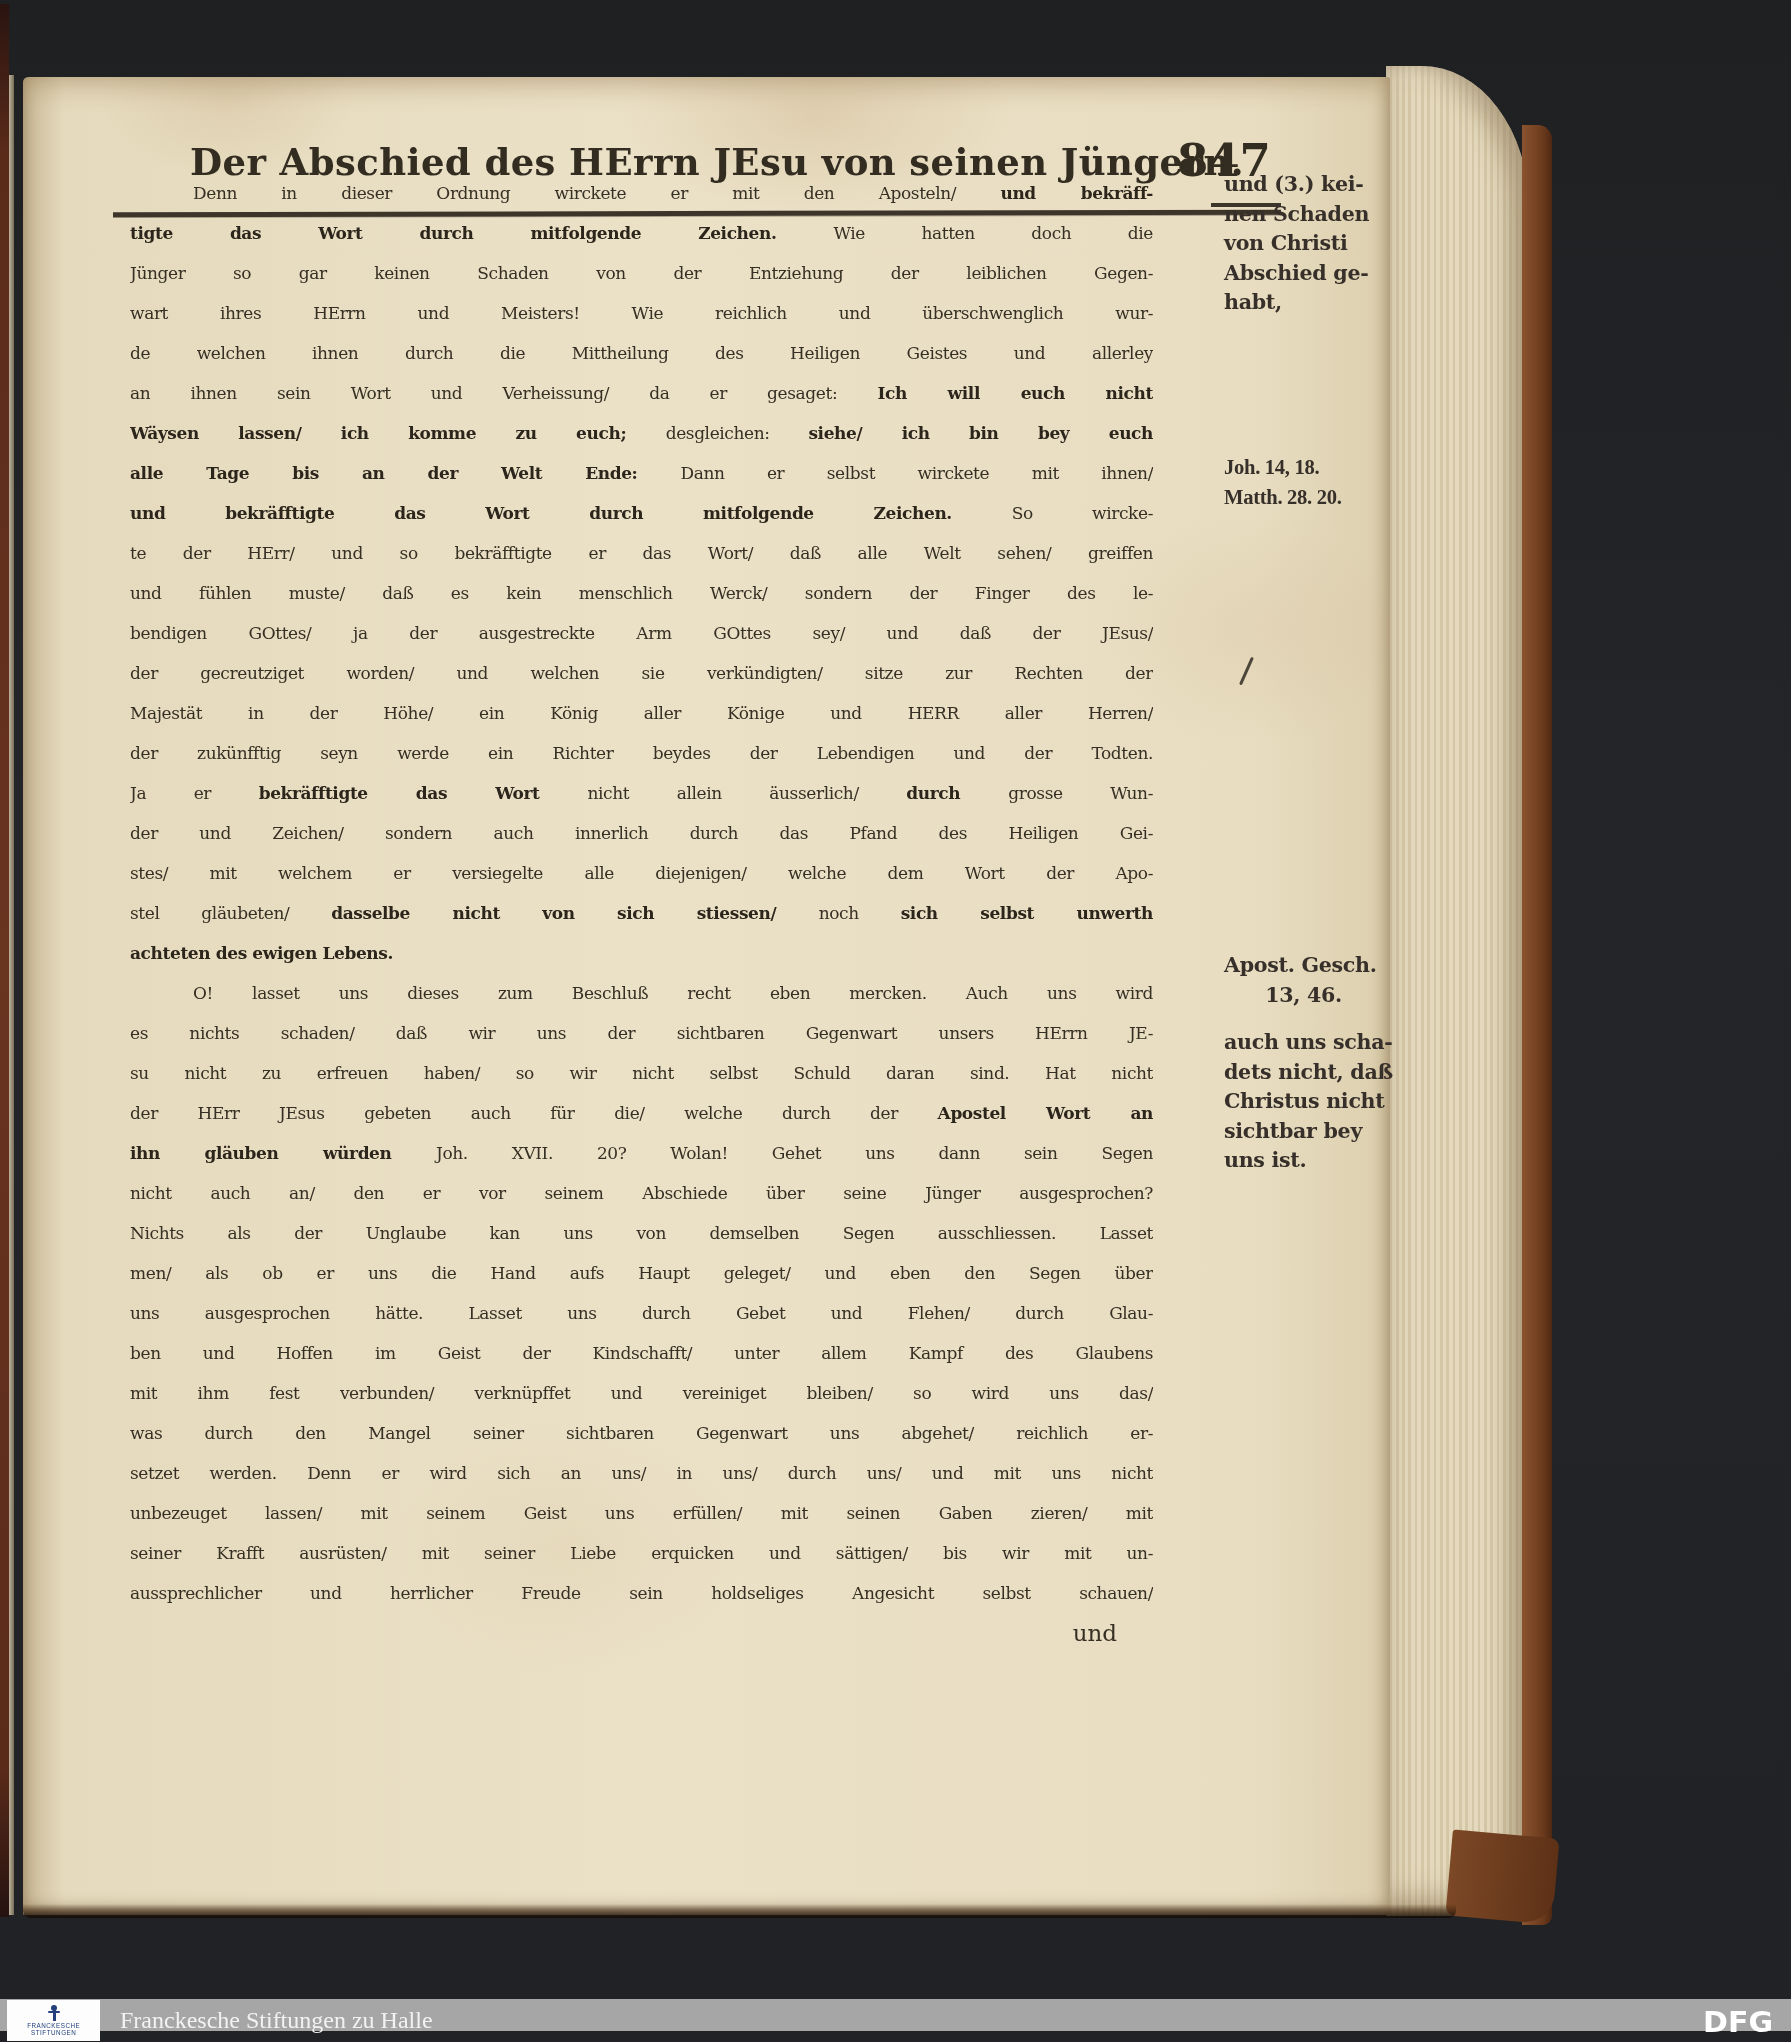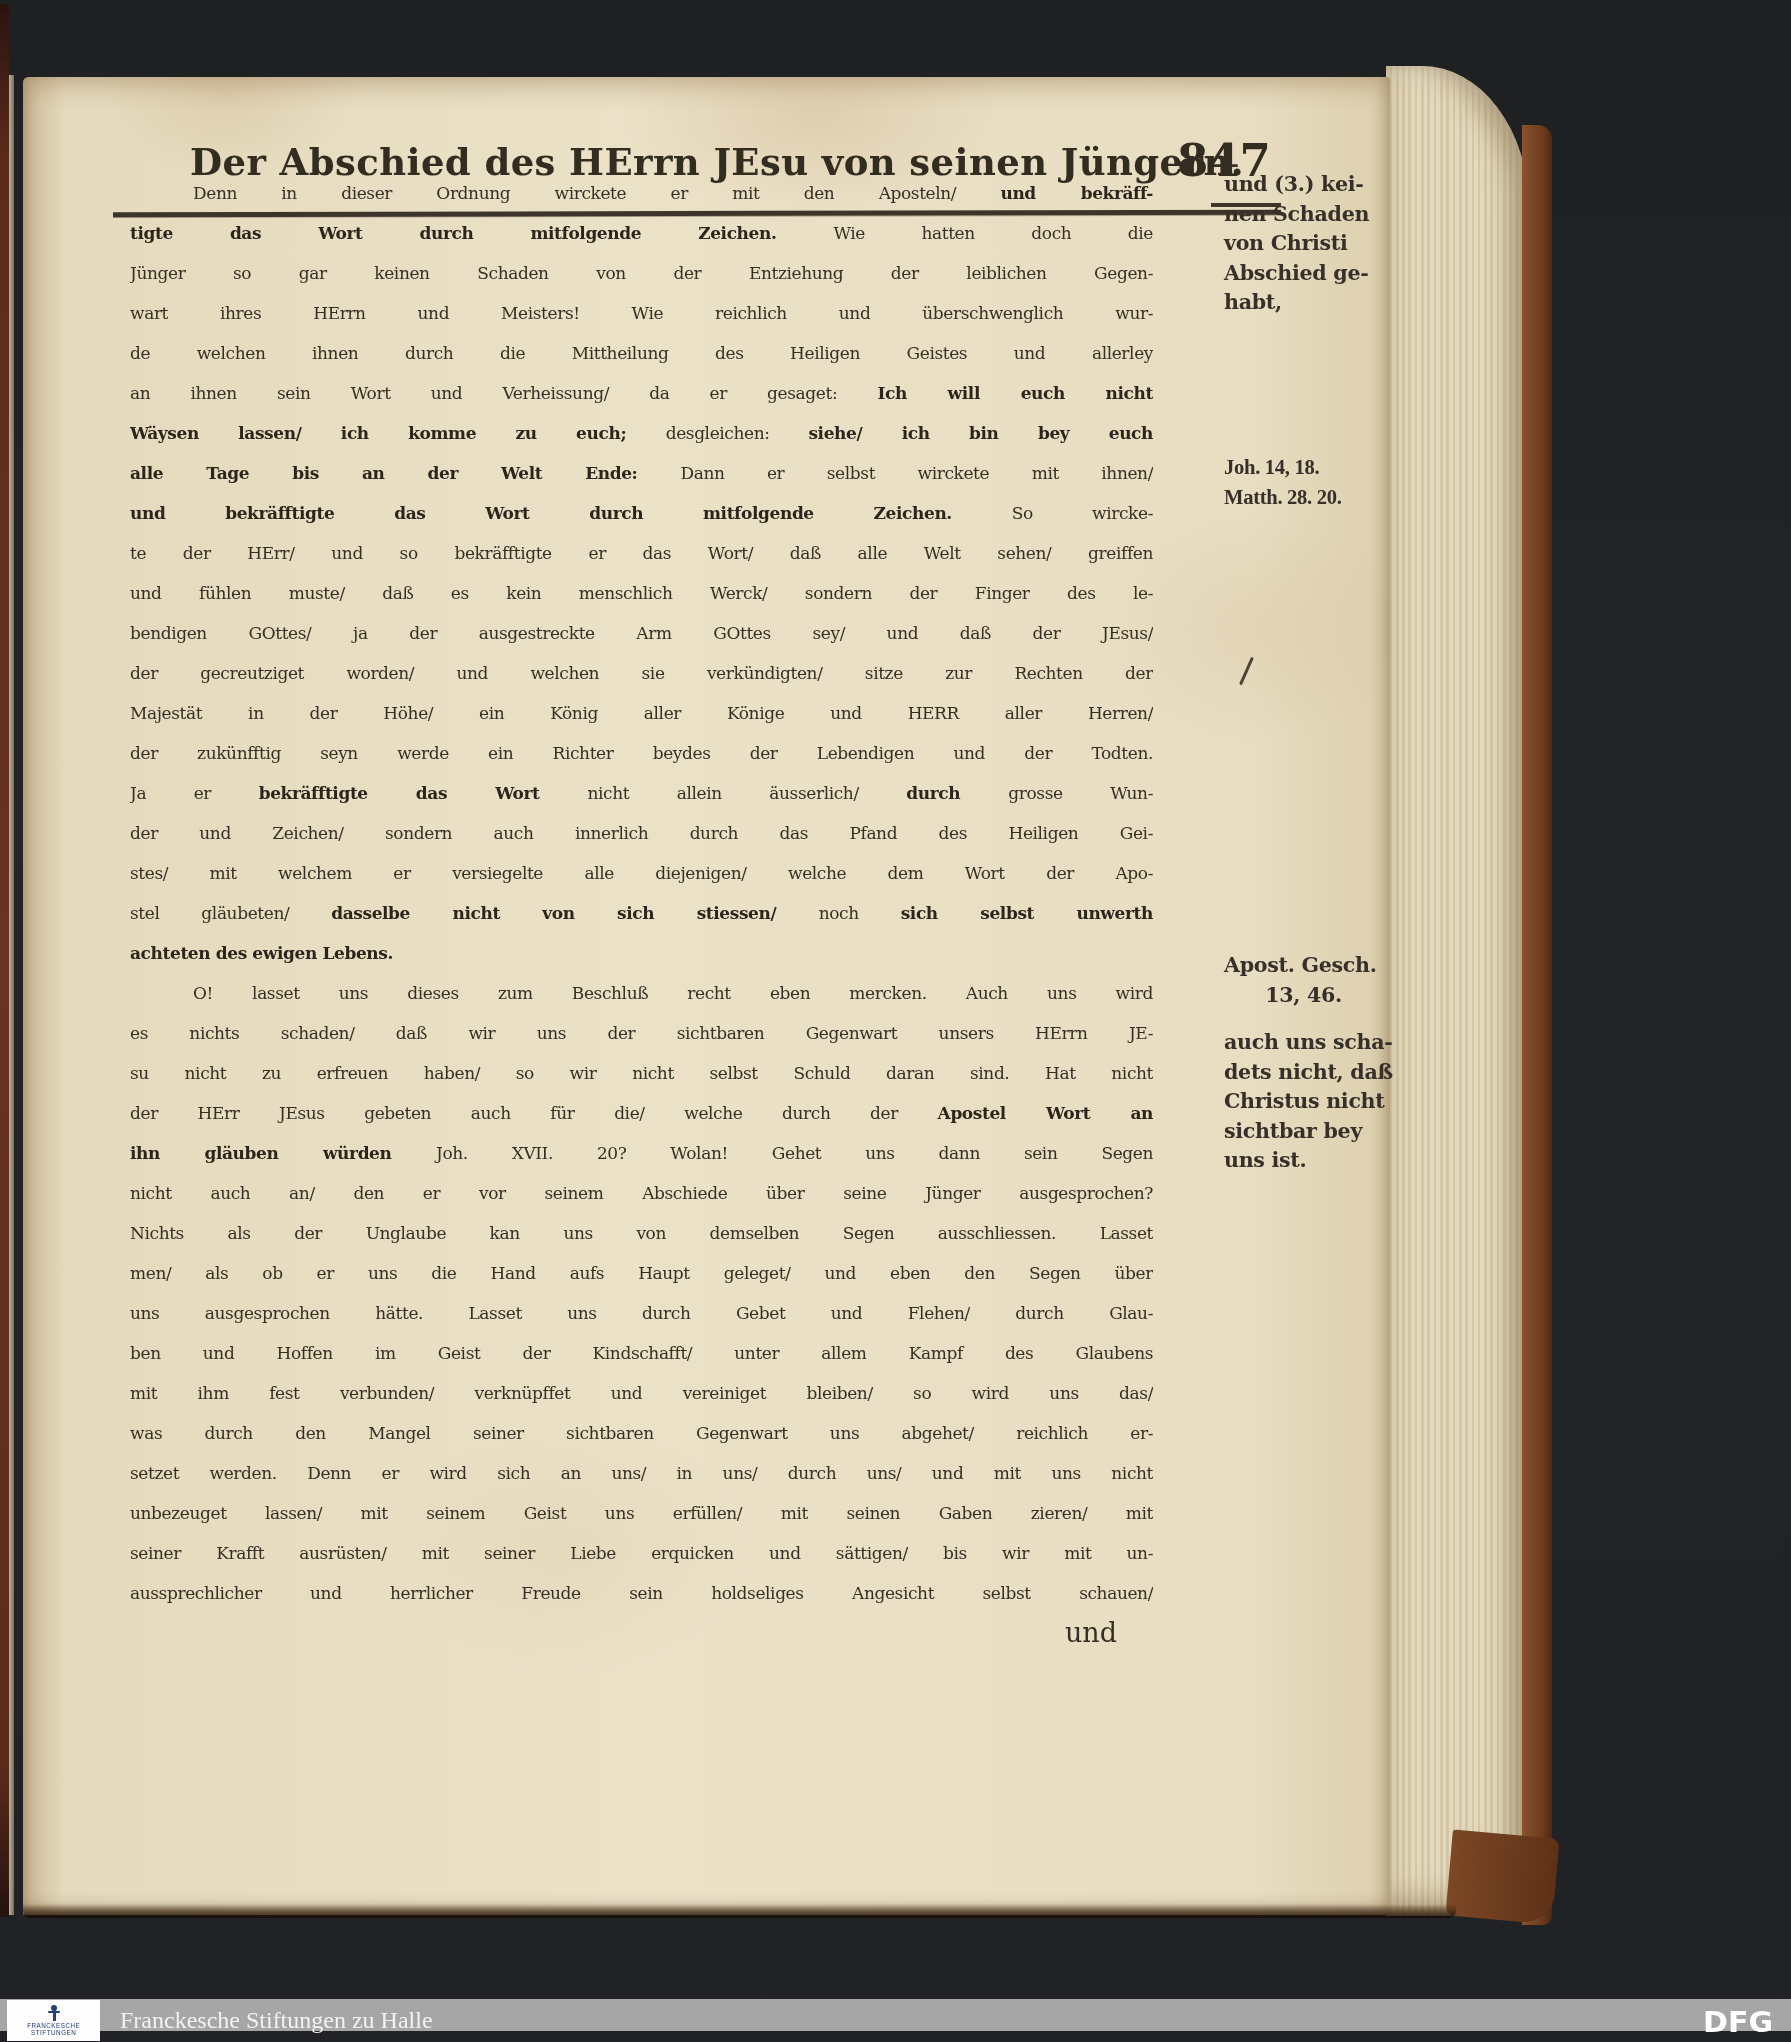--- a/index.html
+++ b/index.html
@@ -39,21 +39,21 @@
   .hdr-title{position:absolute;left:167px;top:63px;font-size:37px;font-weight:700;color:#332c21;letter-spacing:0.4px;white-space:nowrap;}
   .hdr-num{position:absolute;left:1154px;top:57px;font-size:45px;font-weight:700;color:#332c21;}
   .rule-main{position:absolute;left:90px;top:134px;width:1168px;height:4.5px;background:#3d352a;transform:rotate(-.12deg);box-shadow:0 0.9px 0 rgba(61,53,42,.35);}
   .rule-upper{position:absolute;left:1188px;top:126px;width:70px;height:3.6px;background:#3d352a;}
   .body-text{position:absolute;left:107px;top:96px;width:1023px;color:#362f23;}
   .line{font-size:17px;line-height:40px;height:40px;letter-spacing:-0.4px;
     text-align:justify;text-align-last:justify;white-space:normal;overflow:hidden;}
   .line.indent{padding-left:63px;}
   .line.endpara{text-align-last:left;}
   .line .em{font-weight:700;color:#2c251b;}
-  .catchword{font-size:27px;line-height:40px;height:40px;text-align:right;padding-right:36px;color:#362f23;}
+  .catchword{font-size:23px;line-height:40px;height:40px;text-align:right;padding-right:36px;color:#362f23;}
   .margin-note{position:absolute;left:1201px;width:159px;font-size:20.6px;line-height:29.6px;font-weight:700;color:#37302a;letter-spacing:-0.3px;}
   .margin-note .note-line{white-space:nowrap;}
   .margin-note[data-note="2"] .note-line:nth-child(2){text-align:center;}
   .note-0{top:93px;}
   .note-1{top:376px;font-family:Liberation Serif, serif;}
   .note-2{top:874px;}
   .note-3{top:951px;}
   .ink-mark{position:absolute;left:1222px;top:579px;width:2.7px;height:30px;background:#4d463a;transform:rotate(24deg);border-radius:1.8px;}
   
   .footer-bar{position:absolute;left:0;top:1999px;width:1791px;height:32px;background:#a6a6a6;}

